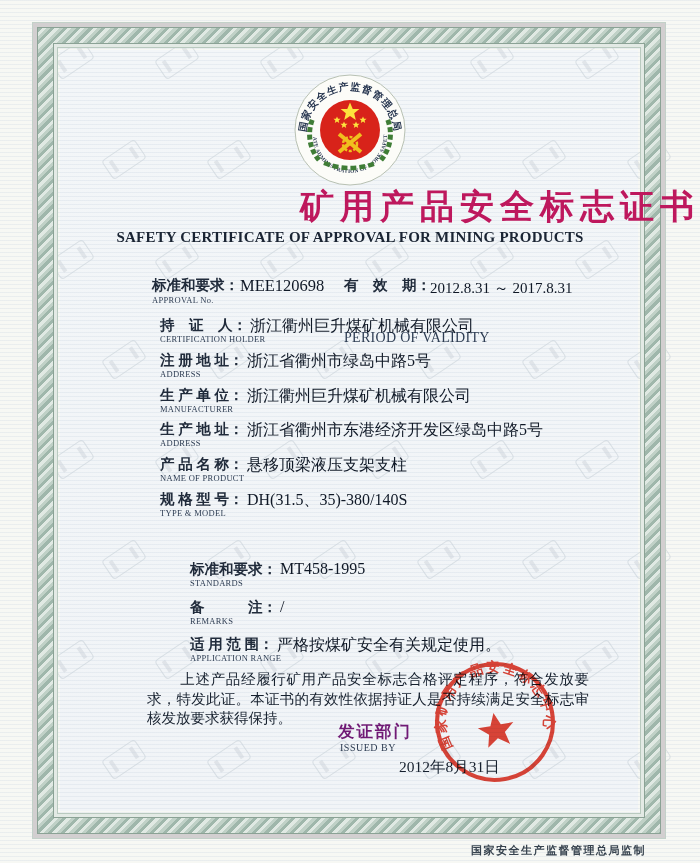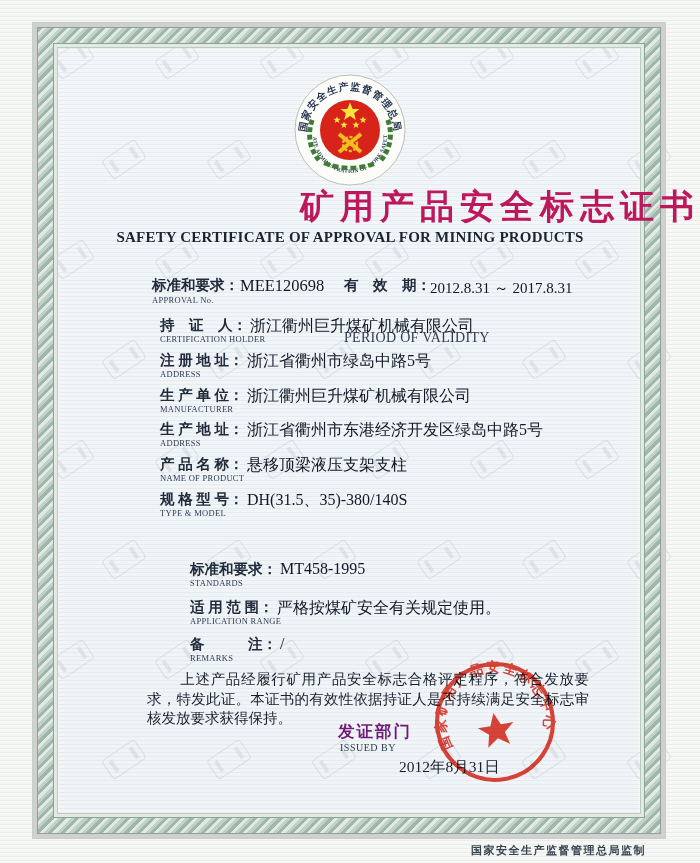--- a/index.html
+++ b/index.html
@@ -225,27 +225,27 @@
       <span class="en lab-en">TYPE &amp; MODEL</span>
     </div>
   </div>
   <div class="abs rows g2" id="fields-group2">
     <div class="row">
       <span class="zh lab-zh">标准和要求：</span><span class="val">MT458-1995</span>
       <span class="en lab-en">STANDARDS</span>
     </div>
 
     <div class="row">
+      <span class="zh lab-zh">备　　　注：</span><span class="val">/</span>
+      <span class="en lab-en">REMARKS</span>
+    </div>
+
+    <div class="row">
       <span class="zh lab-zh">适 用 范 围：</span><span class="val">严格按煤矿安全有关规定使用。</span>
       <span class="en lab-en">APPLICATION RANGE</span>
-    </div>
-
-    <div class="row">
-      <span class="zh lab-zh">备　　　注：</span><span class="val">/</span>
-      <span class="en lab-en">REMARKS</span>
     </div>
   </div>
 
   <div class="abs statement">上述产品经履行矿用产品安全标志合格评定程序，符合发放要求，特发此证。本证书的有效性依据持证人是否持续满足安全标志审核发放要求获得保持。</div>
 
   <div class="abs issuer-zh">发证部门</div>
   <div class="abs issuer-en">ISSUED BY</div>
   <div class="abs issue-date">2012年8月31日</div>
 
   <svg class="abs seal" viewBox="0 0 150 150">

